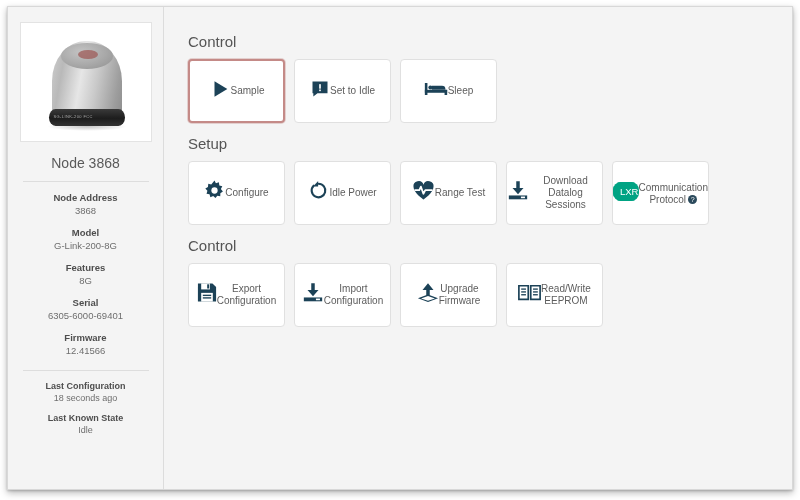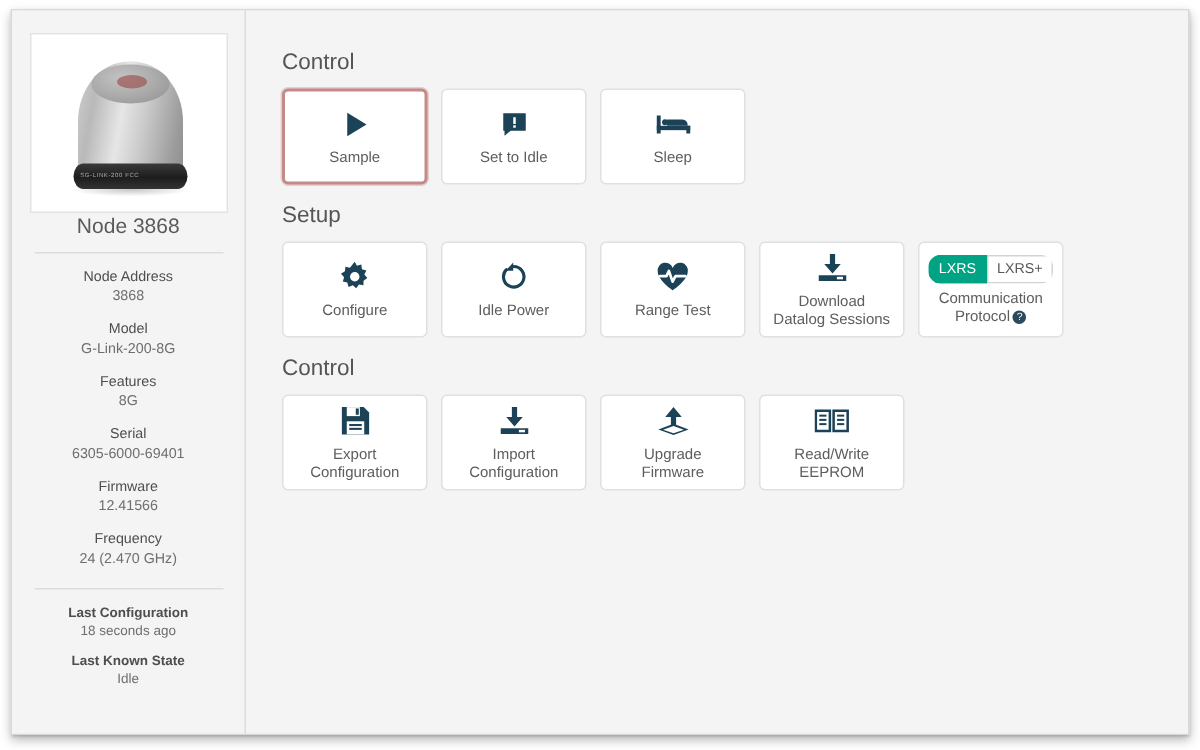--- a/index.html
+++ b/index.html
@@ -90,34 +90,35 @@
     position: absolute;
     left: 26px; top: 99px;
     width: 80px; height: 9px;
     background: radial-gradient(ellipse, rgba(0,0,0,.22), rgba(0,0,0,0) 70%);
     border-radius: 50%;
   }
 
   #node-title {
     font-size: 14px;
     color: #5a5a5a;
+    margin-top: 13px;
     margin-bottom: 10px;
   }
 
   .sb-divider {
     width: 126px;
     height: 1px;
     background: #dddddd;
     margin: 0 0 9px 0;
   }
 
   .spec-block { text-align: center; margin-bottom: 9px; }
   .spec-label {
     font-size: 9.5px;
-    font-weight: normal;
+    font-weight: bold;
     color: #4e4e4e;
     line-height: 13px;
   }
   .spec-value {
     font-size: 9.5px;
     color: #6e6e6e;
     line-height: 13px;
   }
 
   .status-block { text-align: center; margin-bottom: 8px; }
@@ -149,21 +150,20 @@
 
   .tile-row { display: flex; gap: 9px; }
 
   .tile {
     width: 97px;
     height: 64px;
     background: #ffffff;
     border: 1px solid #e0e0e0;
     border-radius: 4px;
     display: flex;
-    flex-direction: column;
     align-items: center;
     justify-content: center;
     cursor: pointer;
   }
   .tile.selected {
     border: 2px solid #c48a87;
     box-shadow: 0 0 0 1px rgba(196,138,135,.35);
   }
   .tile-icon {
     height: 24px;
@@ -255,24 +255,20 @@
           <div class="spec-value">8G</div>
         </div>
         <div class="spec-block">
           <div class="spec-label">Serial</div>
           <div class="spec-value">6305-6000-69401</div>
         </div>
         <div class="spec-block">
           <div class="spec-label">Firmware</div>
           <div class="spec-value">12.41566</div>
         </div>
-        <div class="spec-block">
-          <div class="spec-label">Frequency</div>
-          <div class="spec-value">24 (2.470 GHz)</div>
-        </div>
       </div>
 
     <div class="sb-divider" style="margin-top:4px;"></div>
 
     <div id="status-list">
         <div class="status-block">
           <div class="status-label">Last Configuration</div>
           <div class="status-value">18 seconds ago</div>
         </div>
         <div class="status-block">

